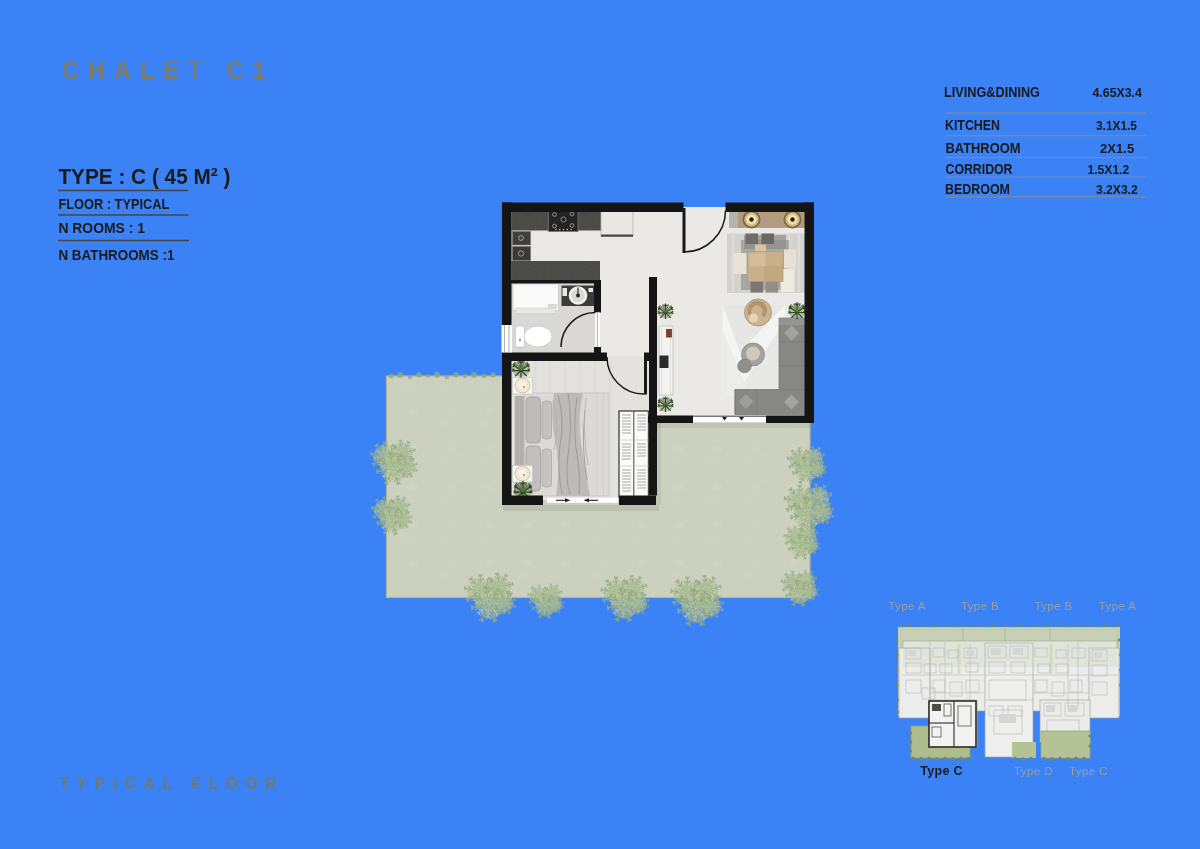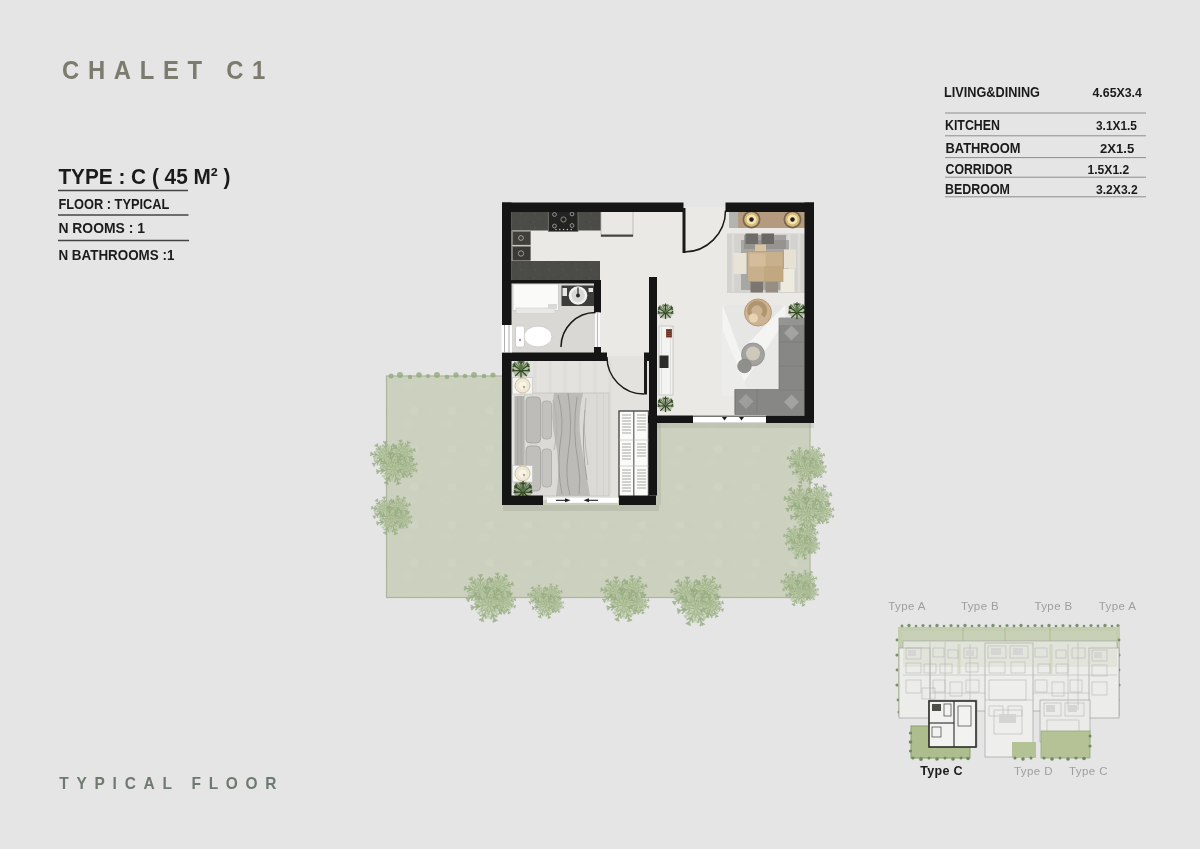--- a/index.html
+++ b/index.html
@@ -1,16 +1,16 @@
 <!DOCTYPE html>
 <html><head>
 <meta charset="utf-8">
 <style>
   html,body{margin:0;padding:0;background:#ffffff;}
-  .page{position:relative;width:1200px;height:849px;background:#e5e5e5;overflow:hidden;
+  .page{position:relative;width:1200px;height:849px;background:#3b82f6;overflow:hidden;
         font-family:"Liberation Sans", sans-serif;}
   svg{position:absolute;left:0;top:0;}
   text{font-family:"Liberation Sans", sans-serif;}
 </style>
 </head>
 <body>
 <div class="page">
 <svg width="1200" height="849" viewBox="0 0 1200 849">
 <defs>
   <pattern id="ctex" width="14" height="14" patternUnits="userSpaceOnUse">

